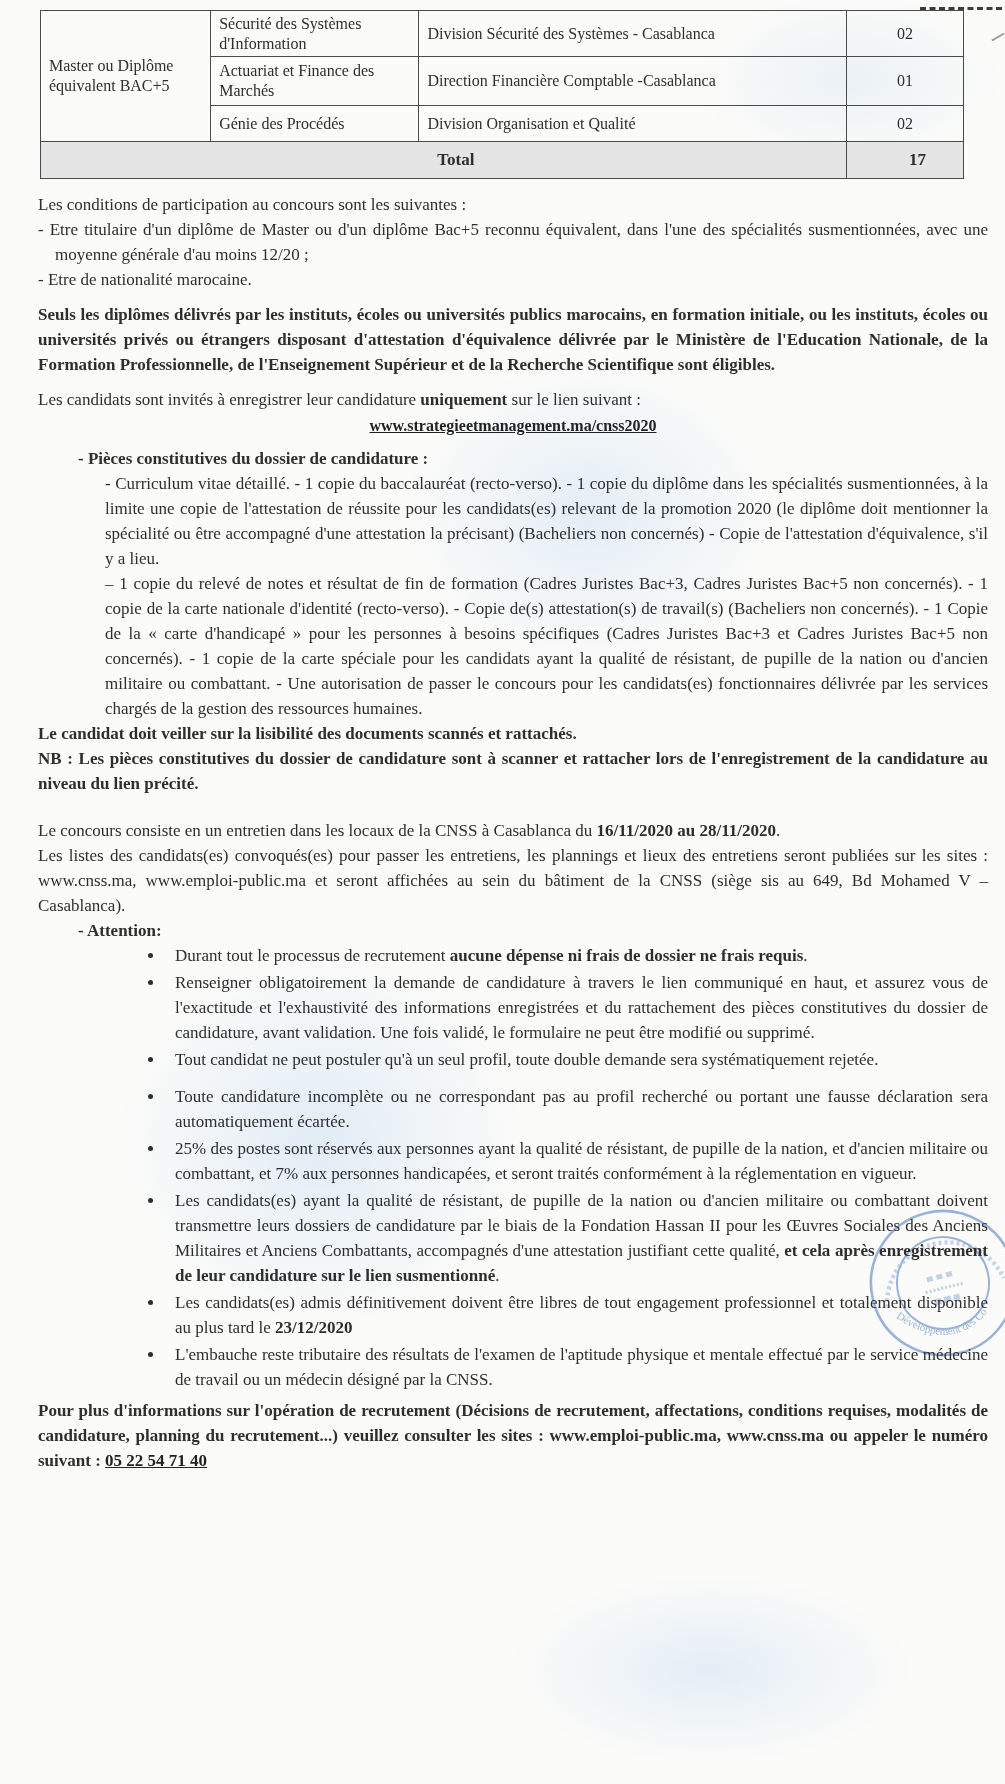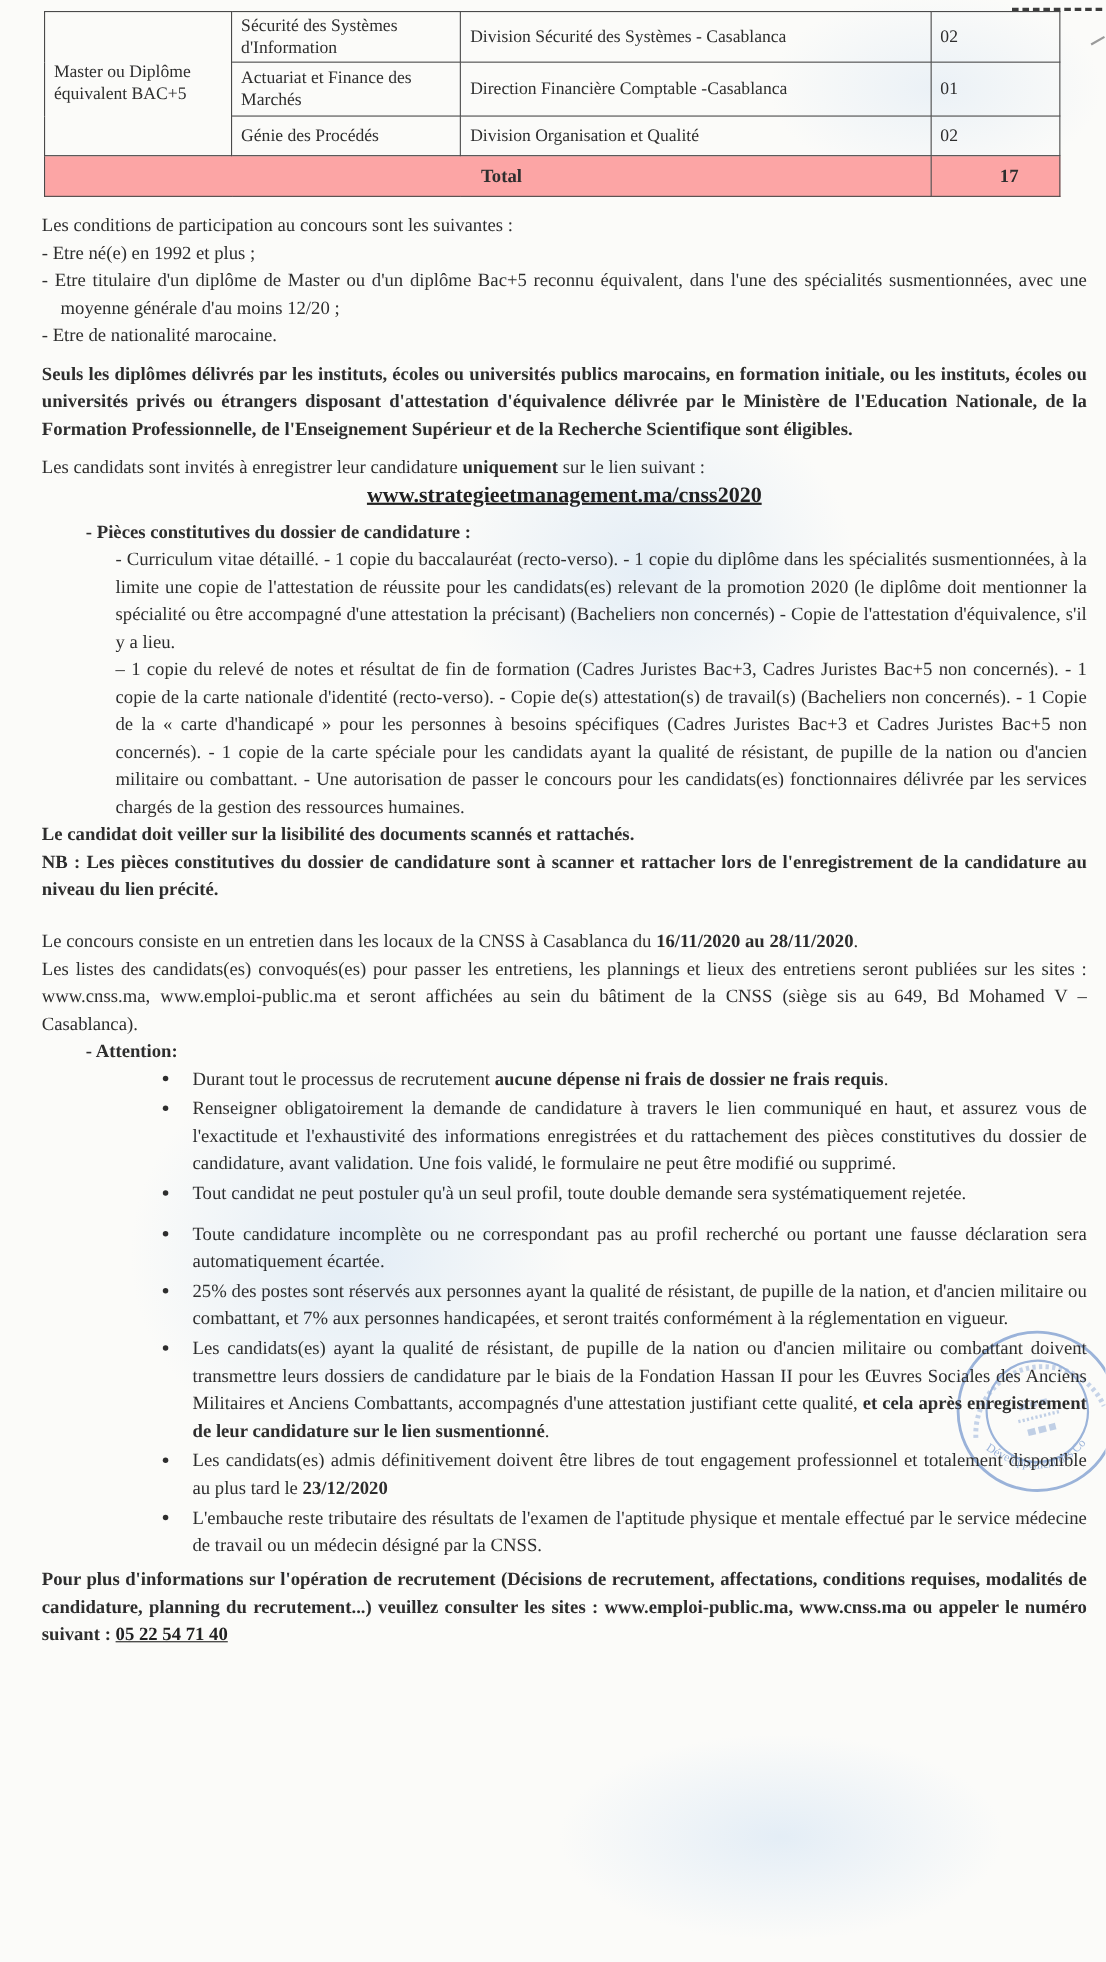--- a/index.html
+++ b/index.html
@@ -15,31 +15,31 @@
     padding:6px 17px 0 38px;
     font-size:17px;line-height:25px;
     text-align:justify;
   }
   
   table.postes{
     border-collapse:collapse;margin:4px 0 13px 2px;width:924px;
     font-size:16px;line-height:20px;text-align:left;
   }
   table.postes td{border:1.6px solid #4a4a4a;padding:2px 8px;vertical-align:middle;}
-  td.cnt{text-align:left;font-family:Liberation Serif, serif;}
-  tr.totalrow td{background:#fca5a5;font-weight:bold;text-align:center;height:32px;font-size:17px;padding-left:33px;}
+  td.cnt{text-align:center;font-family:Liberation Serif, serif;}
+  tr.totalrow td{background:#e5e5e5;font-weight:bold;text-align:center;height:32px;font-size:17px;padding-left:33px;}
   
   p{margin:0;}
   .b{font-weight:bold;}
   .u{}
   .hang{padding-left:17px;text-indent:-17px;}
   .head{margin-left:40px;font-weight:bold;}
   .indent{margin-left:67px;}
   .center{text-align:center;}
-  .linkline{font-size:20px;font-weight:bold;margin:1px 0 2px 0;}
+  .linkline{font-size:16px;font-weight:bold;margin:1px 0 2px 0;}
   a.doc-link{color:#222;text-decoration:underline;}
   .gap6{height:6px;}.gap10{height:10px;}.gap22{height:22px;}
   ul.att{margin:0 0 0 0;padding:0 0 0 127px;}
   ul.att li{margin:0 0 2px 0;padding-left:10px;}
   ul.att li.sp{margin-top:12px;}
   .footer{font-weight:bold;margin-top:6px;}
   
   .corner-dashes{position:absolute;top:7px;right:3px;width:82px;border-top:3px dashed #3c3c3c;z-index:3;}
   .corner-tick{position:absolute;top:36px;right:0;width:14px;border-top:2px solid #9a9a9a;transform:rotate(-30deg);z-index:3;}
   .stamp{position:absolute;left:858px;top:1198px;width:170px;height:170px;z-index:1;opacity:.62;transform:rotate(-14deg);}
@@ -97,21 +97,20 @@
       <td class="cnt">02</td>
     </tr>
     <tr class="totalrow">
       <td colspan="3">Total</td>
       <td>17</td>
     </tr>
   </tbody>
     </table>
 
   <p>Les conditions de participation au concours sont les suivantes :</p>
-  <p>- Etre né(e) en 1992 et plus ;</p>
   <p class="hang">- Etre titulaire d'un diplôme de Master ou d'un diplôme Bac+5 reconnu équivalent, dans l'une des spécialités susmentionnées, avec une moyenne générale d'au moins 12/20 ;</p>
   <p>- Etre de nationalité marocaine.</p>
 
   <div class="gap10"></div>
   <p class="b">Seuls les diplômes délivrés par les instituts, écoles ou universités publics marocains, en formation initiale, ou les instituts, écoles ou universités privés ou étrangers disposant d'attestation d'équivalence délivrée par le Ministère de l'Education Nationale, de la Formation Professionnelle, de l'Enseignement Supérieur et de la Recherche Scientifique sont éligibles.</p>
 
   <div class="gap10"></div>
   <p><span>Les candidats sont invités à enregistrer leur candidature </span><span class="b">uniquement</span><span> sur le lien suivant :</span></p>
   <p class="center linkline"><a class="doc-link" href="#">www.strategieetmanagement.ma/cnss2020</a></p>
 

